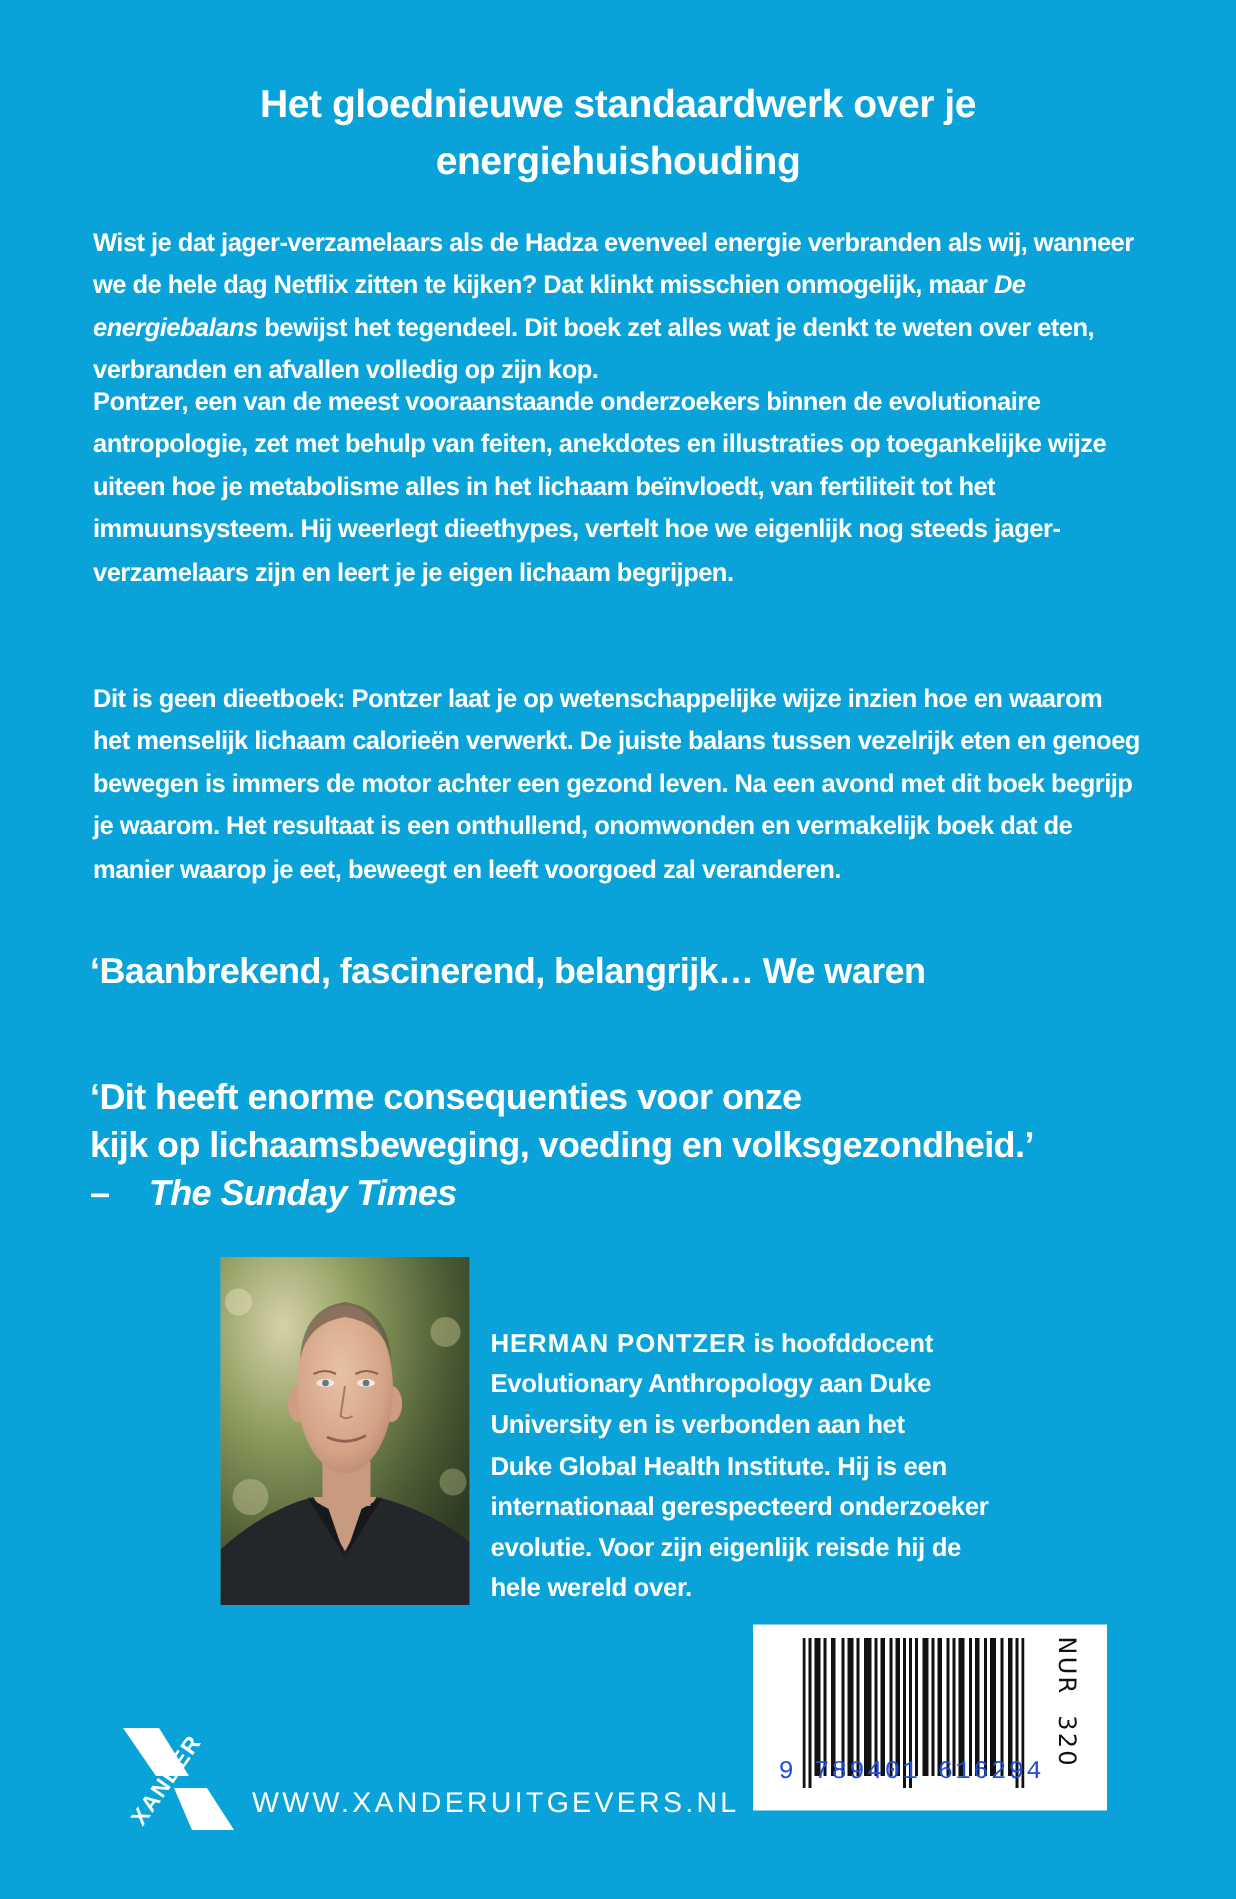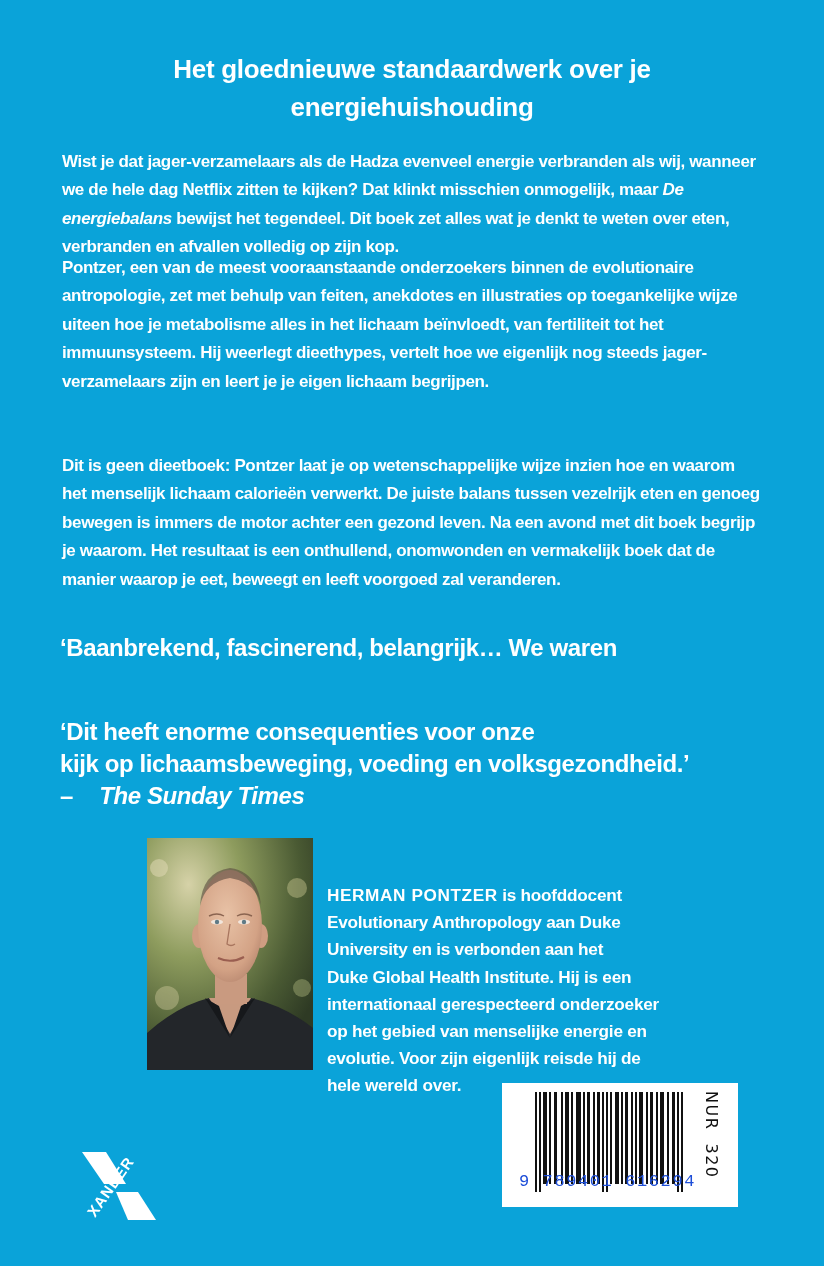--- a/index.html
+++ b/index.html
@@ -140,33 +140,33 @@
       <path d="M71 120 Q84 126 97 119" stroke="#9a5e50" stroke-width="2" fill="none"></path>
     </svg>
   </div>
 
   <div class="bio">
     <div><span class="name">HERMAN PONTZER</span><span> is hoofddocent</span></div>
     <div>Evolutionary Anthropology aan Duke</div>
     <div>University en is verbonden aan het</div>
     <div>Duke Global Health Institute. Hij is een</div>
     <div>internationaal gerespecteerd onderzoeker</div>
-    <div>op het gebied van menselijke energie en</div>
     <div>evolutie. Voor zijn eigenlijk reisde hij de</div>
     <div>hele wereld over.</div>
   </div>
 
   <div class="logo">
     <svg width="78" height="80" viewBox="0 0 78 80">
       <polygon points="2,12 26,12 46,44 24,44" fill="#ffffff"></polygon>
       <polygon points="36,52 58,52 76,80 48,80" fill="#ffffff"></polygon>
       <text x="0" y="0" fill="#ffffff" font-family="Liberation Sans, sans-serif" font-weight="bold" font-size="15" letter-spacing="1" transform="translate(15,78) rotate(-55)">XANDER</text>
     </svg>
   </div>
 
+  <div class="website">WWW.XANDERUITGEVERS.NL</div>
 
   <div class="barcode-box">
     <svg class="barcode-bars" width="148" height="100" viewBox="0 0 148 100">
       <g fill="#111">
         <rect x="0" y="0" width="2" height="100"></rect>
           <rect x="4" y="0" width="2" height="100"></rect>
         <rect x="8" y="0" width="4" height="92"></rect>
           <rect x="14" y="0" width="2" height="92"></rect>
         <rect x="19" y="0" width="3" height="92"></rect>
           <rect x="26" y="0" width="2" height="92"></rect>

